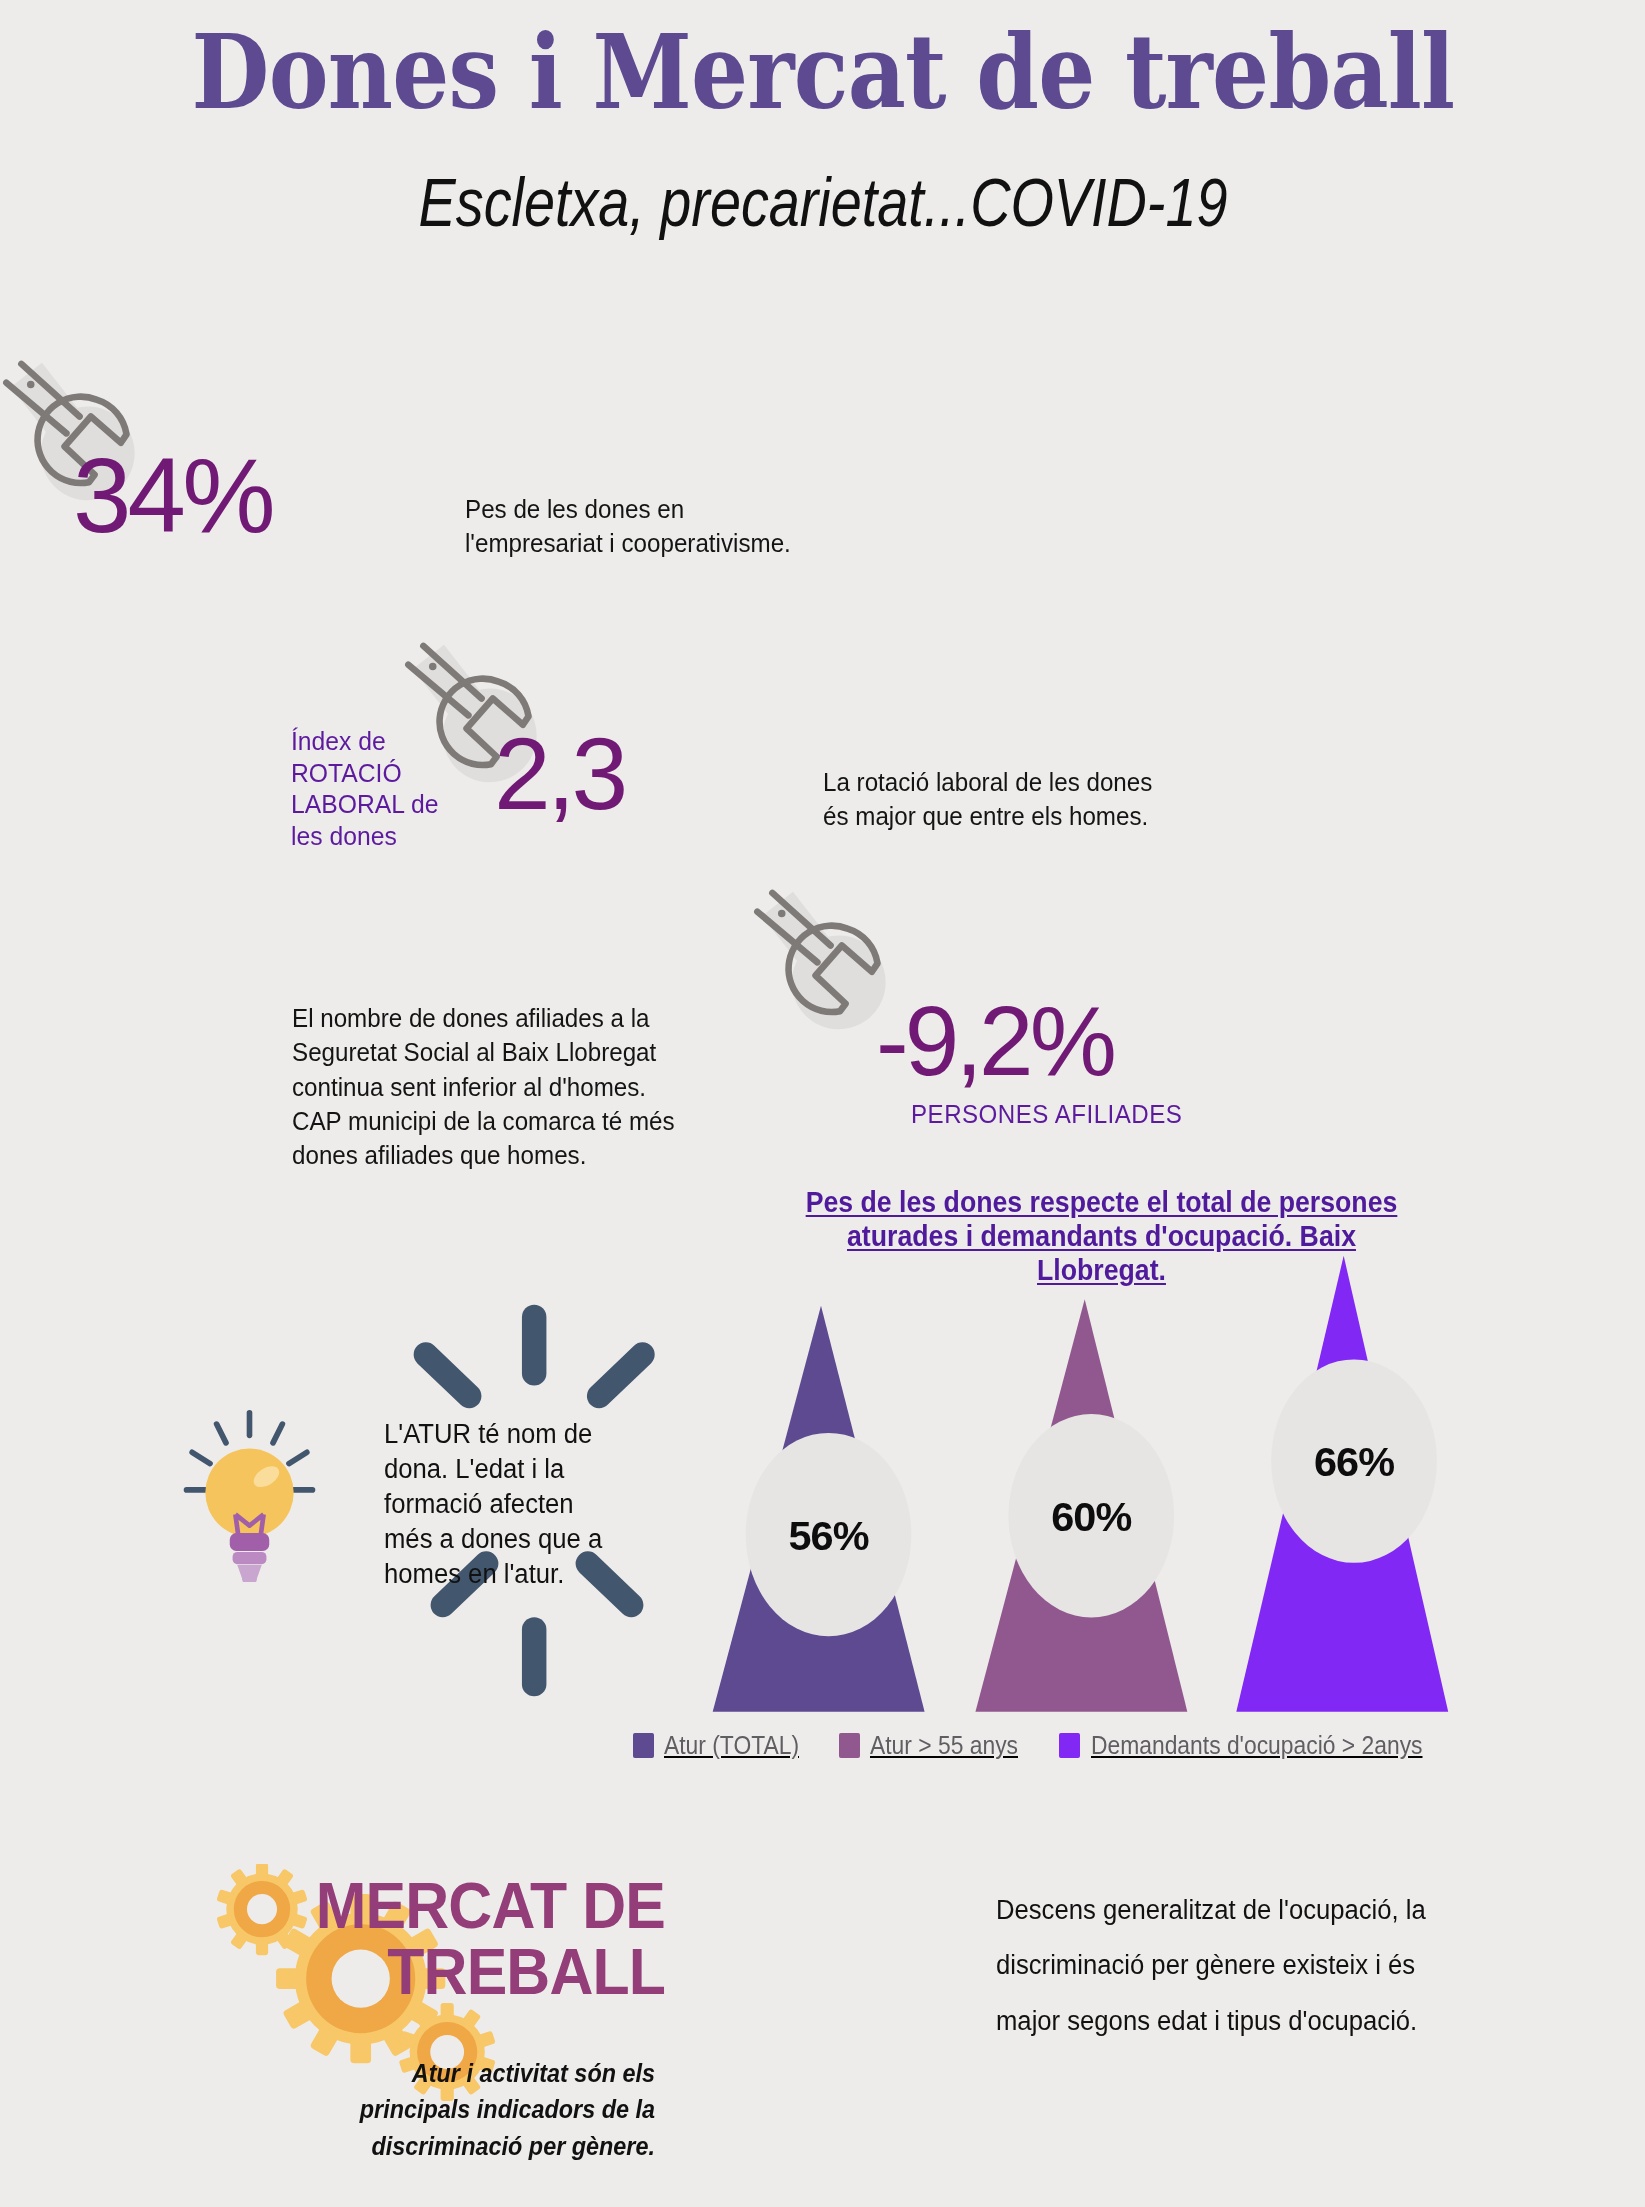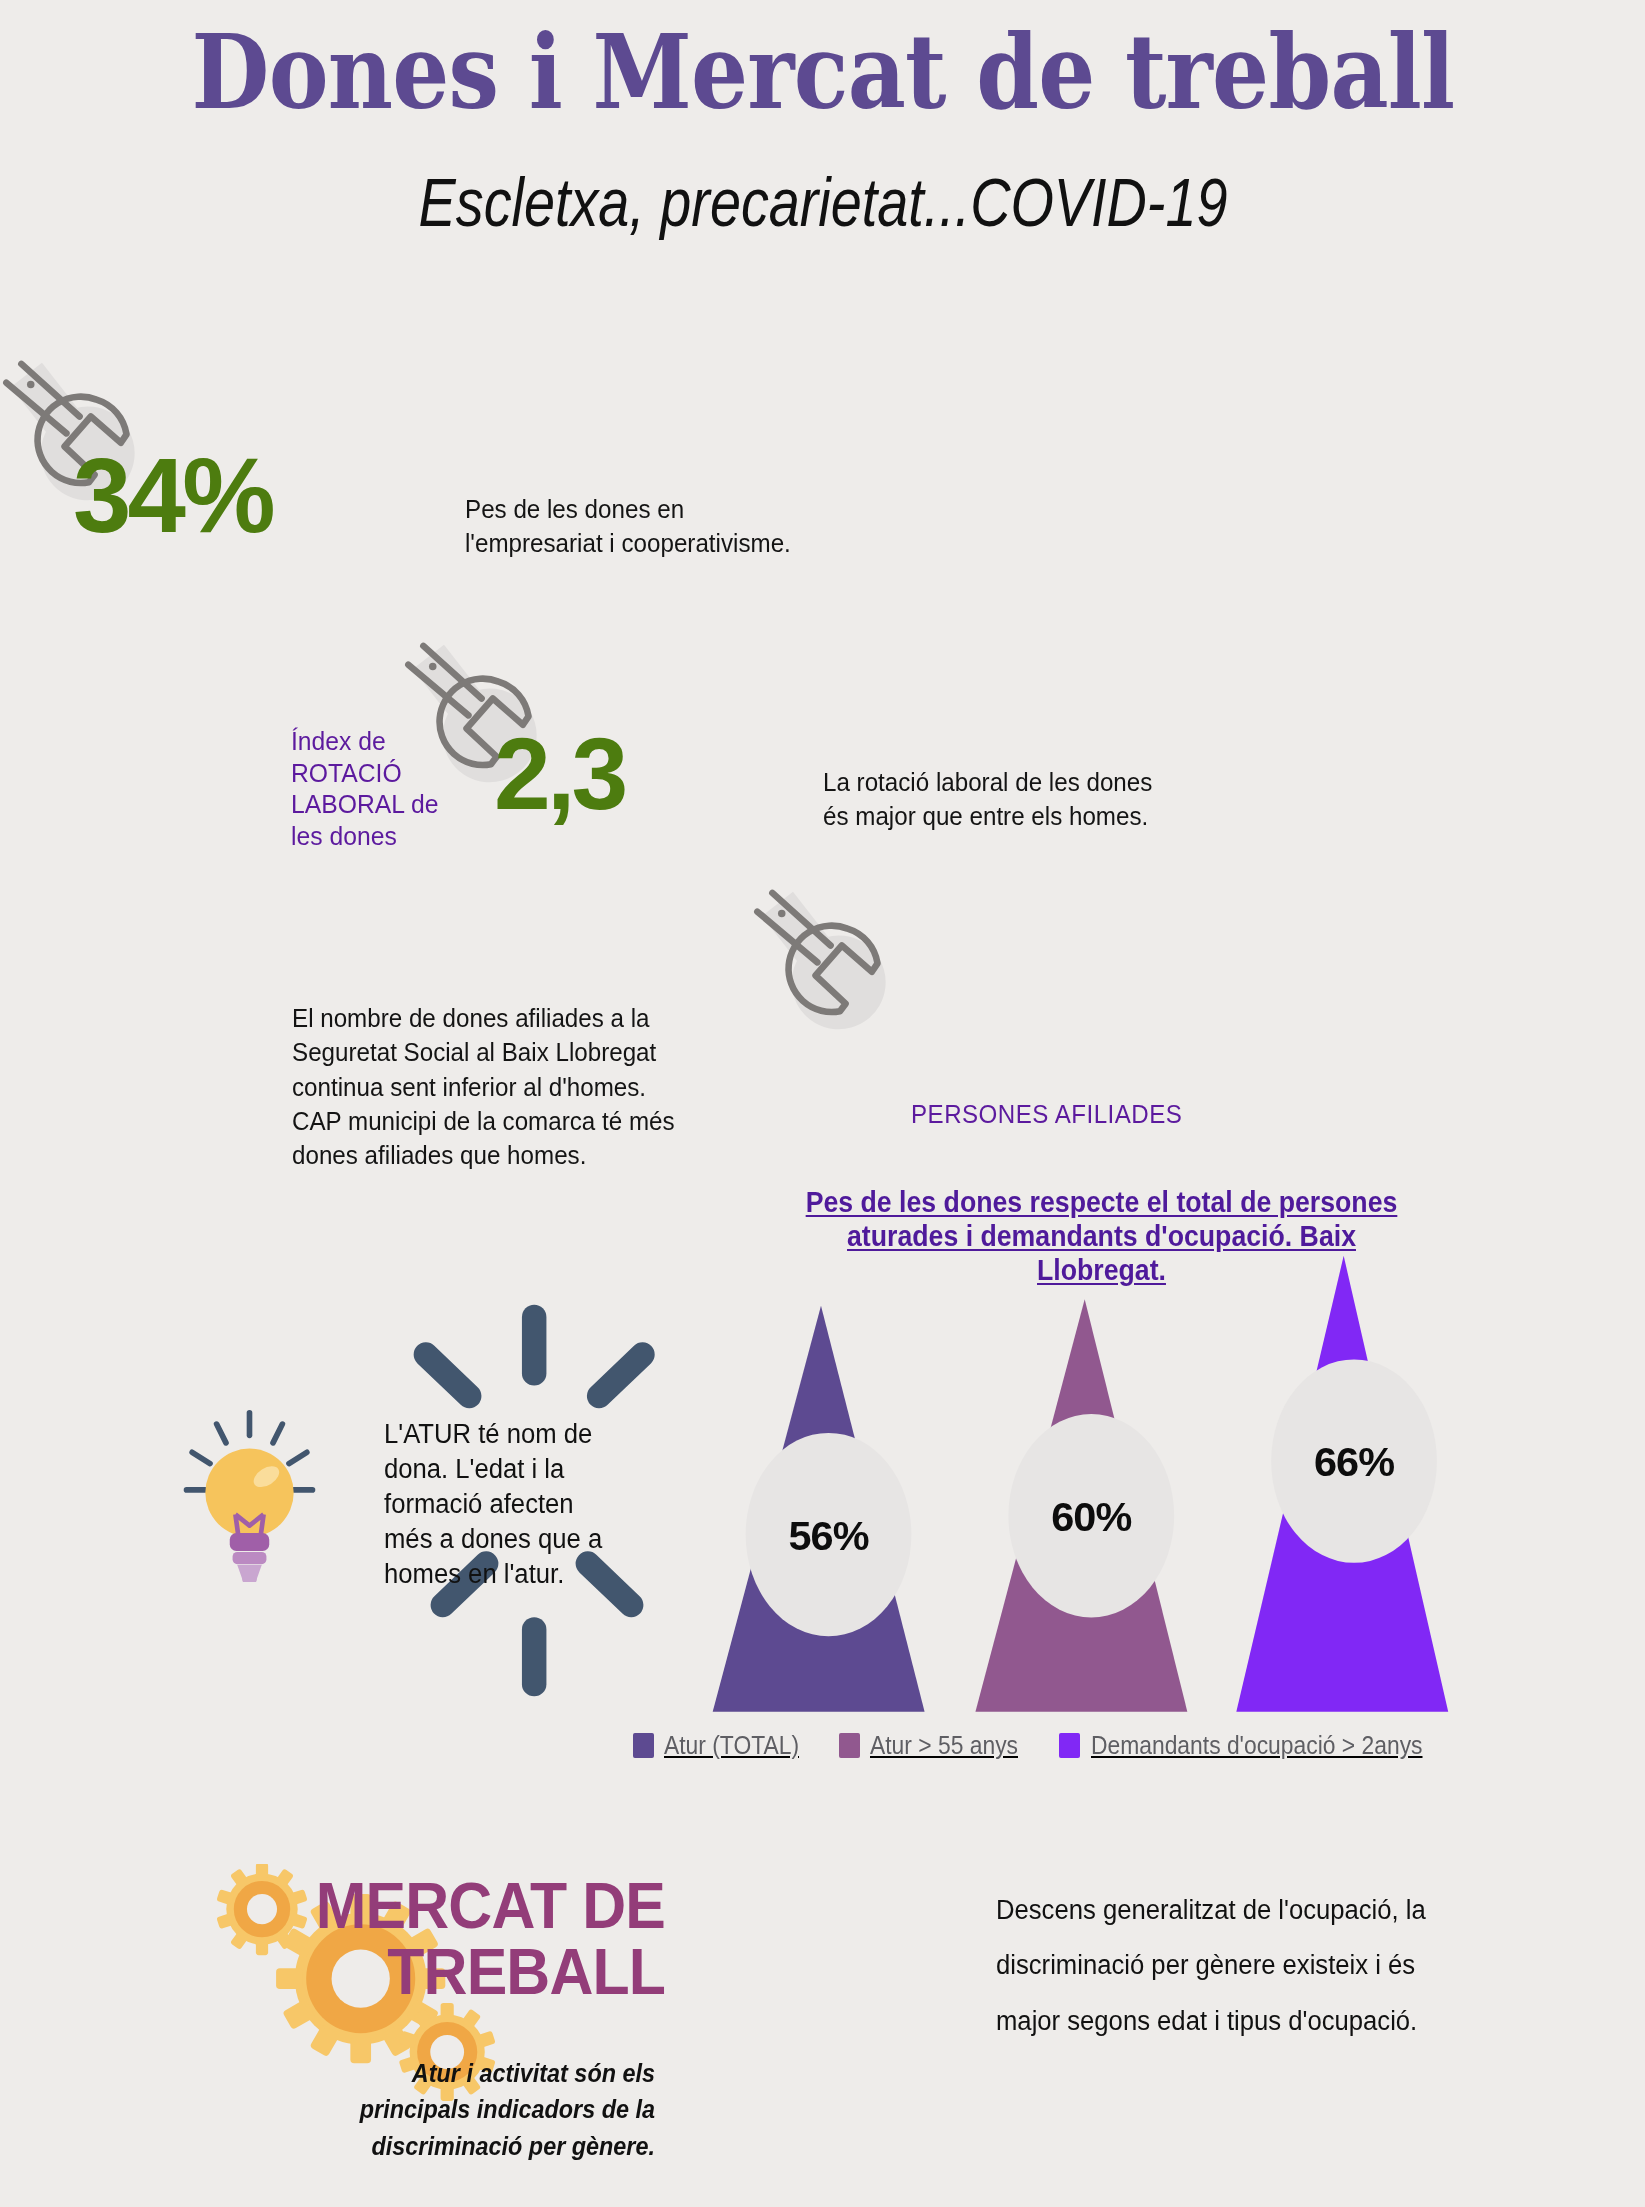--- a/index.html
+++ b/index.html
@@ -52,22 +52,22 @@
     color: #111111;
     transform: scaleX(0.82);
     transform-origin: center top;
     white-space: nowrap;
   }
 
   
   .big-num {
     position: absolute;
     font-family: "Liberation Sans", sans-serif;
-    font-weight: bold;
-    color: #4d7c0f;
+    font-weight: normal;
+    color: #701a75;
     line-height: 1;
     letter-spacing: -3.8px;
     white-space: nowrap;
   }
   .body-text {
     position: absolute;
     font-family: "Liberation Sans", sans-serif;
     font-size: 26px;
     line-height: 1.32;
     color: #141414;
@@ -269,20 +269,21 @@
                a46 46 0 0 0 -32 -37 Z"></path>
     </g>
     <circle cx="40" cy="40" r="4" fill="#7d7a78"></circle>
   </svg>
 
   <div class="body-text" style="left:292px; top:1001px; width:490px; white-space:pre-line;">El nombre de dones afiliades a la
 Seguretat Social al Baix Llobregat
 continua sent inferior al d'homes.
 CAP municipi de la comarca té més
 dones afiliades que homes.</div>
+  <div class="big-num" style="left:876px; top:992px; font-size:98px;">-9,2%</div>
   <div class="purple-caps" style="left:911px; top:1100px;">PERSONES AFILIADES</div>
 
   <div class="chart-title" style="left:772px; top:1185px; width:659px; white-space:pre-line;">Pes de les dones respecte el total de persones
 aturades i demandants d'ocupació. Baix Llobregat.</div>
 
   <svg style="position:absolute; left:179px; top:1394px;" width="141" height="188" viewBox="0 0 150 200">
 
     <g stroke="#42566e" stroke-width="6" stroke-linecap="round">
       <line x1="75" y1="20" x2="75" y2="44"></line>
       <line x1="40" y1="32" x2="50" y2="52"></line>

